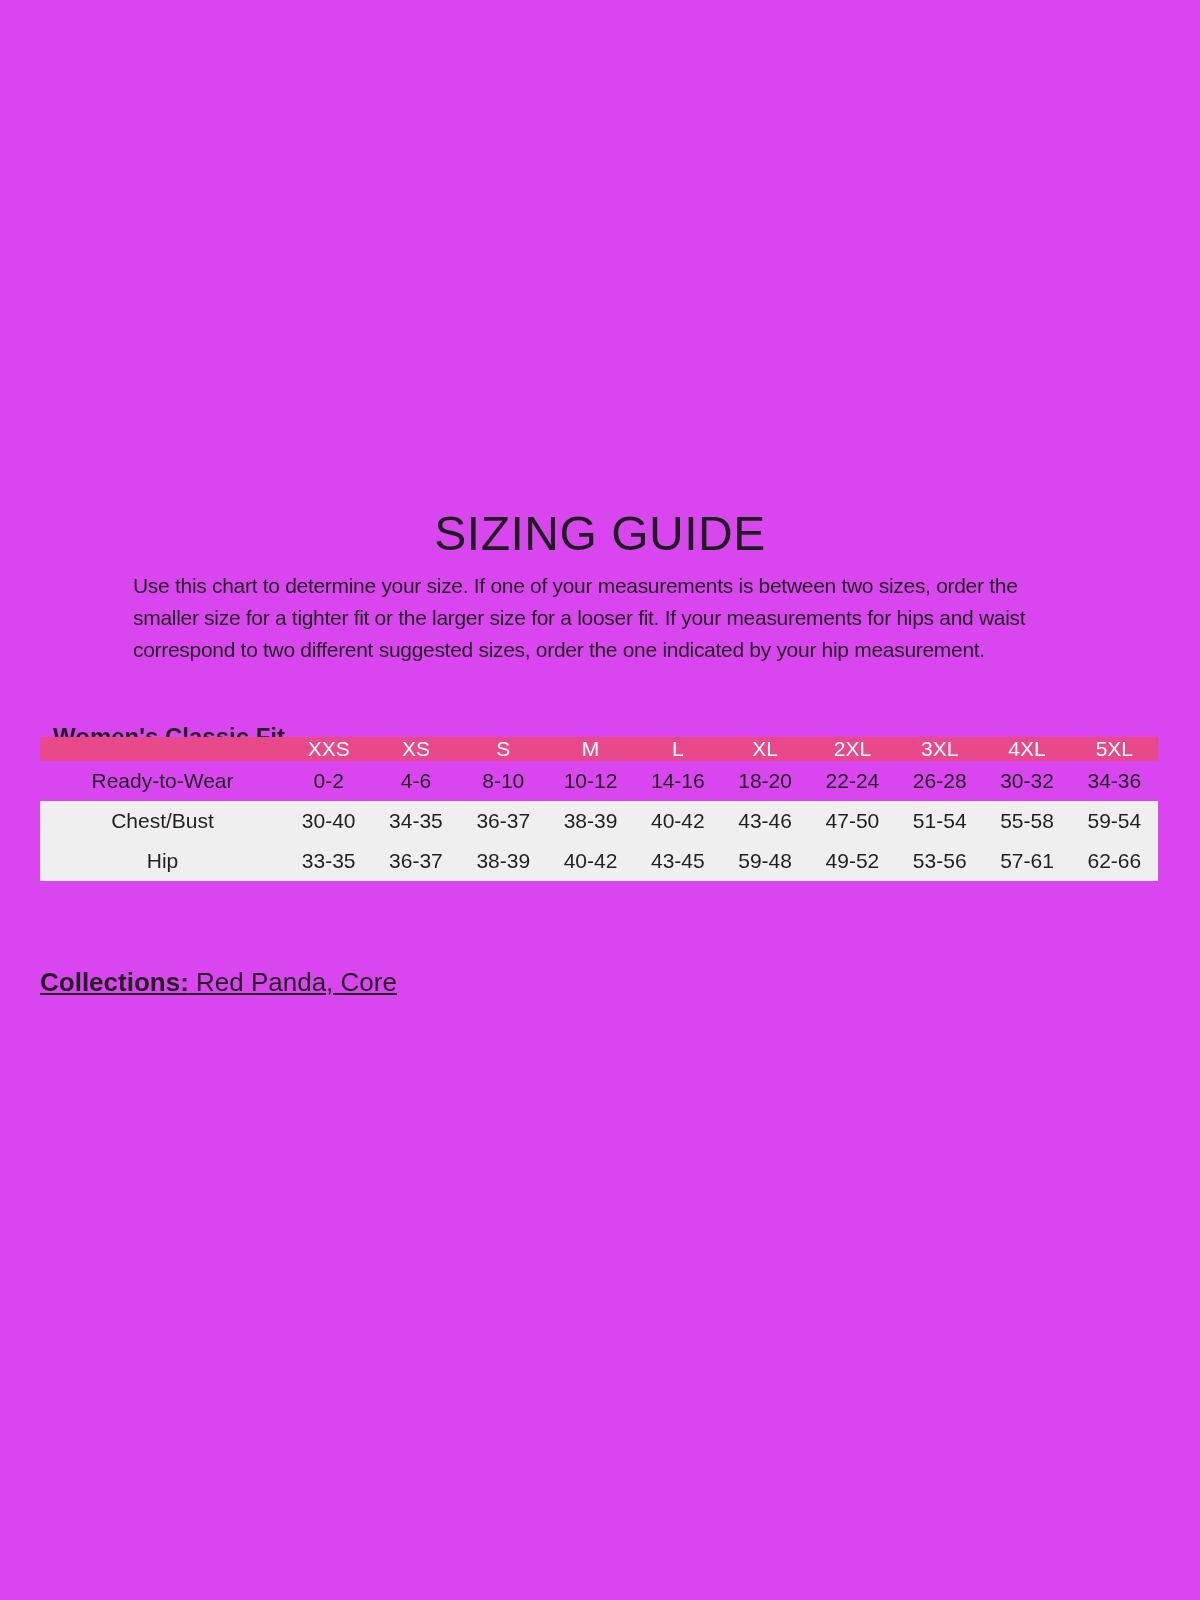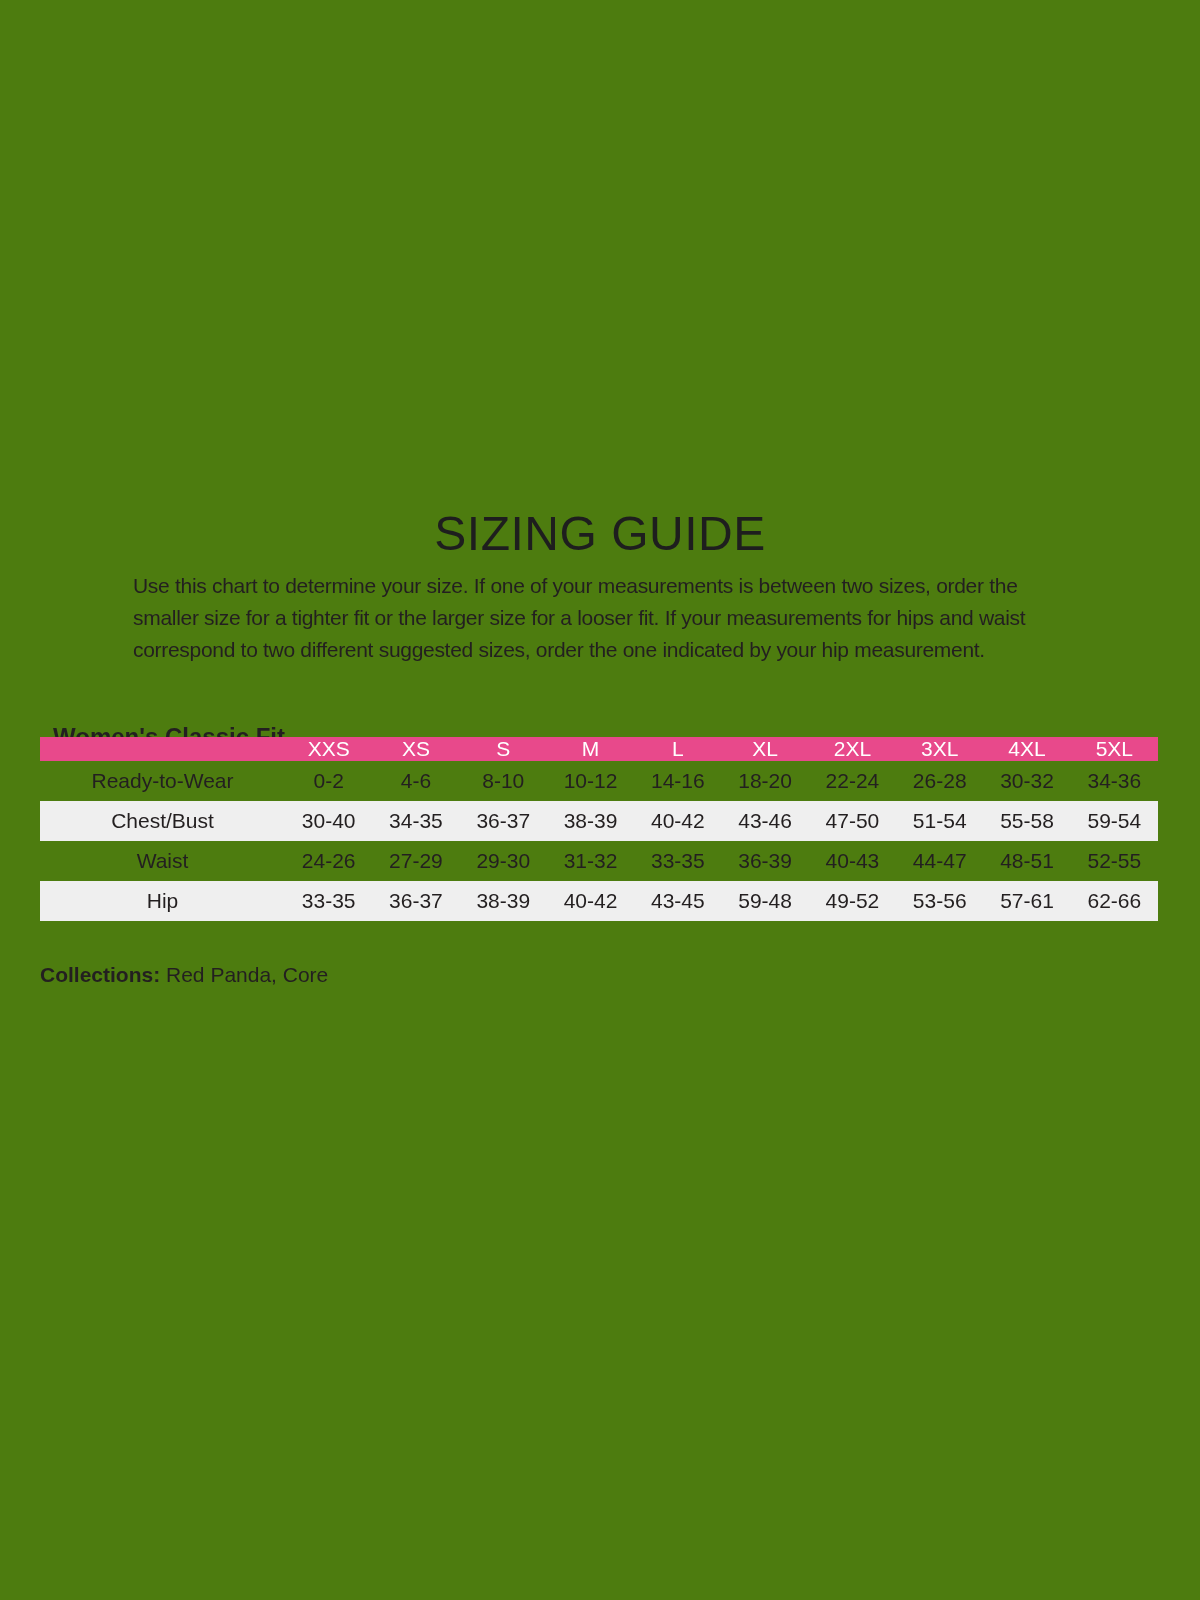--- a/index.html
+++ b/index.html
@@ -4,21 +4,21 @@
 <style>
   html, body {
     margin: 0;
     padding: 0;
     background: #ffffff;
   }
   .page {
     position: relative;
     width: 1200px;
     height: 1600px;
-    background: #4d7c0f;
+    background: #d946ef;
     font-family: "Liberation Sans", sans-serif;
     color: #231f20;
     overflow: hidden;
   }
   .title {
     position: absolute;
     top: 478px;
     left: 0;
     width: 100%;
     text-align: center;
@@ -75,23 +75,24 @@
   table.size-table tbody tr.row-alt { background: #efefef; }
   table.size-table tbody th.row-label {
     font-weight: 400;
     font-size: 21px;
     color: #231f20;
   }
   .collections {
     position: absolute;
     top: 941px;
     left: 40px;
-    font-size: 21px;
+    font-size: 26px;
     line-height: 1.2;
     color: #231f20;
+    text-decoration: underline;
   }
   .collections .collections-label { font-weight: 700; }
 </style>
 </head>
 <body>
 
 <div class="page">
 
   <h1 class="title">SIZING GUIDE</h1>
 
@@ -148,33 +149,20 @@
         <td>34-35</td>
         <td>36-37</td>
         <td>38-39</td>
         <td>40-42</td>
         <td>43-46</td>
         <td>47-50</td>
         <td>51-54</td>
         <td>55-58</td>
         <td>59-54</td>
       </tr>
-      <tr>
-        <th class="row-label">Waist</th>
-        <td>24-26</td>
-        <td>27-29</td>
-        <td>29-30</td>
-        <td>31-32</td>
-        <td>33-35</td>
-        <td>36-39</td>
-        <td>40-43</td>
-        <td>44-47</td>
-        <td>48-51</td>
-        <td>52-55</td>
-      </tr>
       <tr class="row-alt">
         <th class="row-label">Hip</th>
         <td>33-35</td>
         <td>36-37</td>
         <td>38-39</td>
         <td>40-42</td>
         <td>43-45</td>
         <td>59-48</td>
         <td>49-52</td>
         <td>53-56</td>

